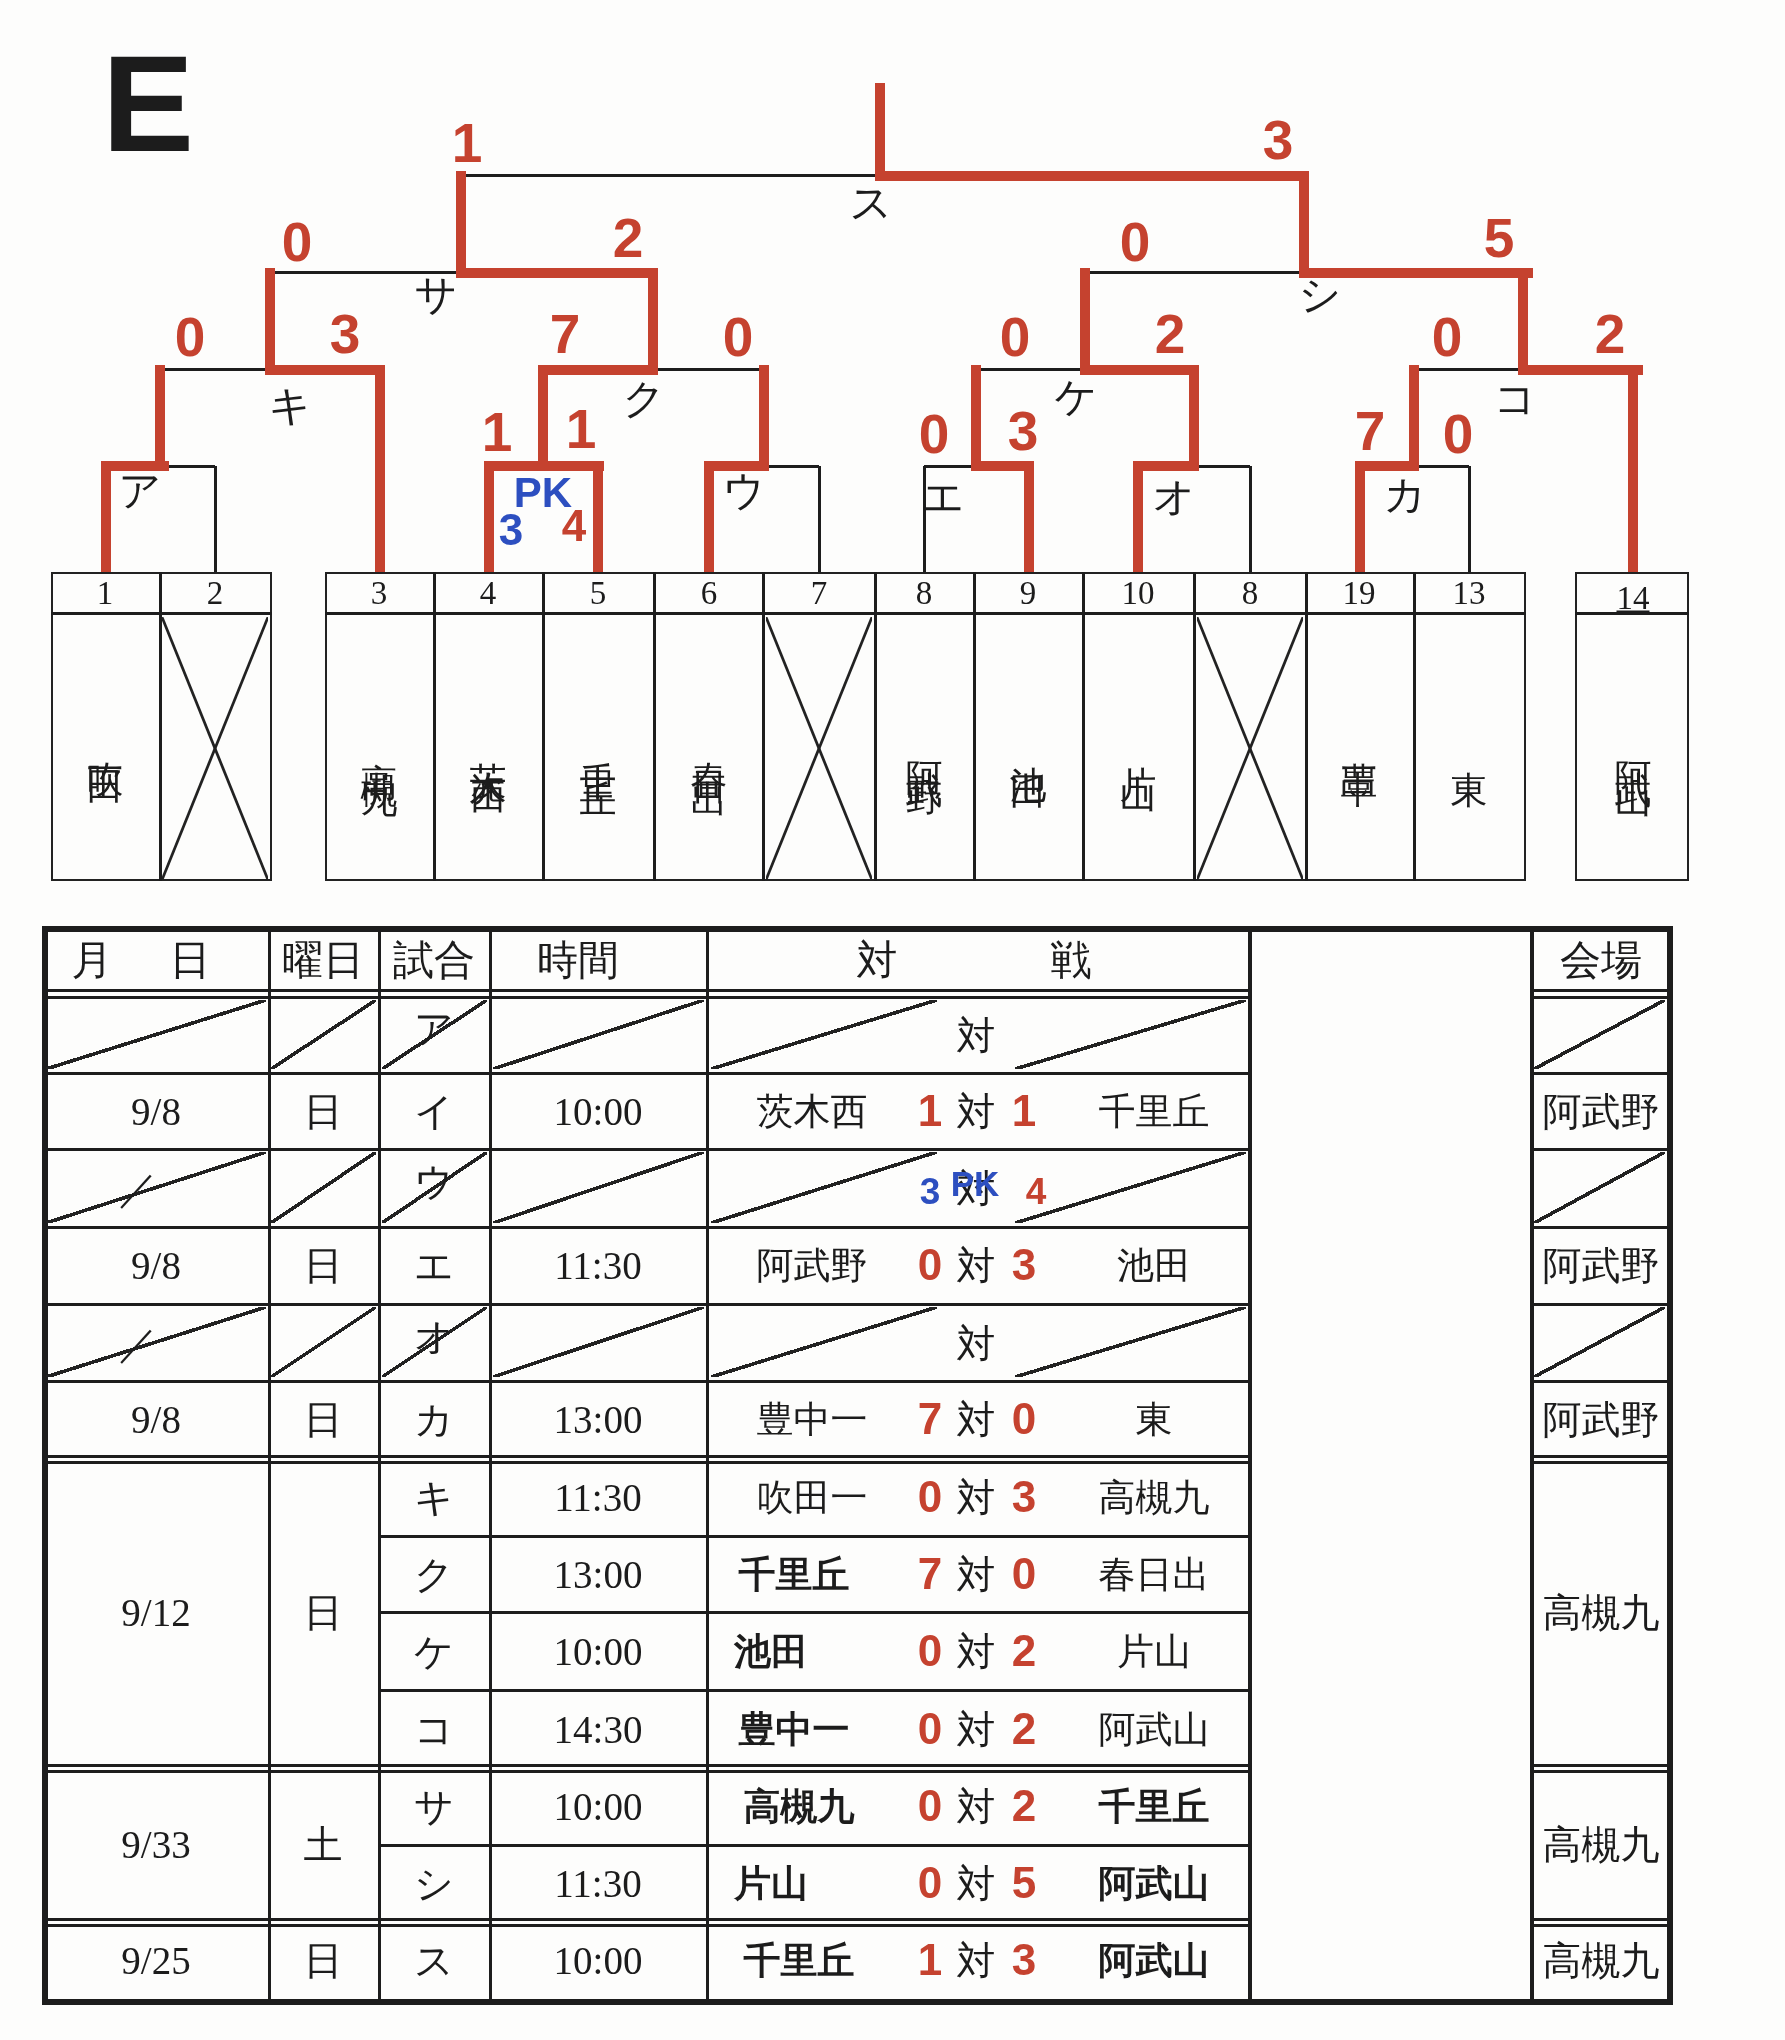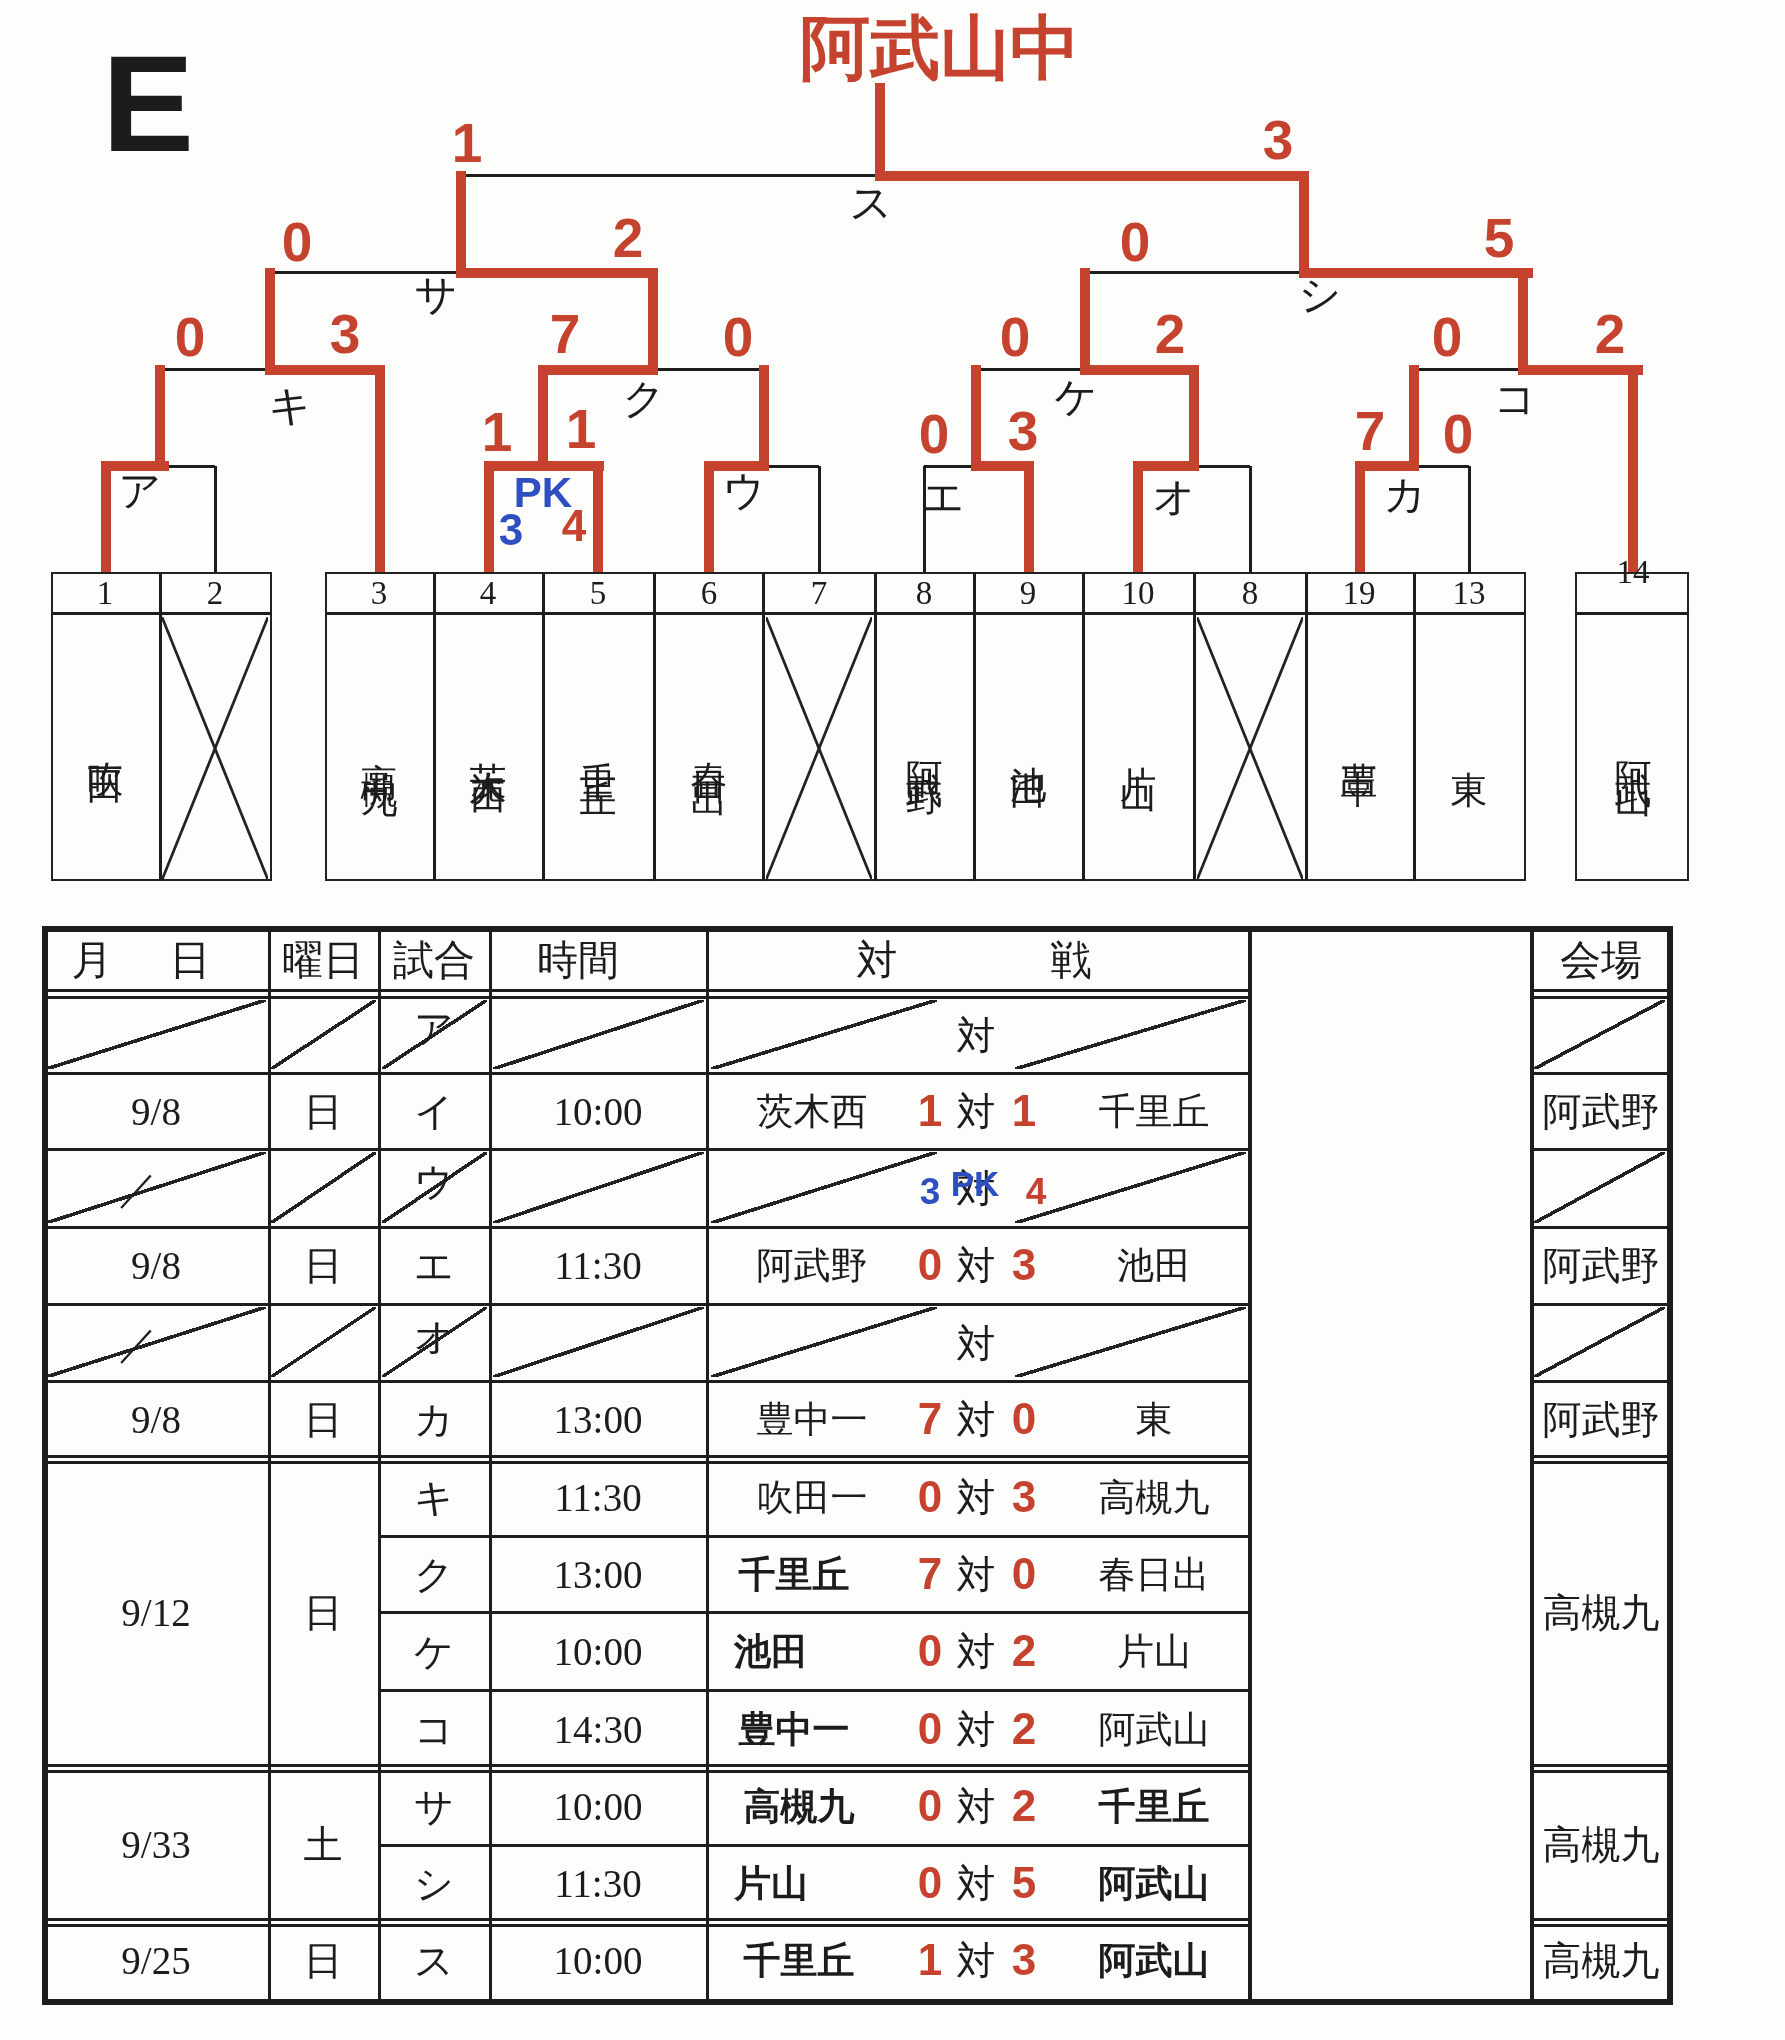--- a/index.html
+++ b/index.html
@@ -25,21 +25,20 @@
         linear-gradient(to bottom right, transparent 0, transparent calc(50% - 1.8px),
         #222 calc(50% - 1.8px), #222 calc(50% + 1.8px), transparent calc(50% + 1.8px));}
   svg{position:absolute;}
 </style>
 </head>
 <body>
 
 <div id="sheet">
 
   <div class="t sans" style="left:148px;top:103px;font-size:138px;font-weight:bold;">E</div>
-  <div class="t sans" style="left:940px;top:48px;font-size:70px;font-weight:bold;color:#c5422f;">阿武山中</div>
 
   <div class="ln" style="left:105px;top:465px;width:110px;height:2.8px;"></div>
   <div class="ln" style="left:488px;top:465px;width:110px;height:2.8px;"></div>
   <div class="ln" style="left:709px;top:465px;width:110px;height:2.8px;"></div>
   <div class="ln" style="left:924px;top:465px;width:104px;height:2.8px;"></div>
   <div class="ln" style="left:1138px;top:465px;width:112px;height:2.8px;"></div>
   <div class="ln" style="left:1359px;top:465px;width:110px;height:2.8px;"></div>
 
   <div class="ln" style="left:160px;top:368px;width:220px;height:2.8px;"></div>
   <div class="ln" style="left:543px;top:368px;width:221px;height:2.8px;"></div>
@@ -180,21 +179,21 @@
   <div class="t slotnum" style="left:488px;top:593px;">4</div>
   <div class="t slotnum" style="left:598px;top:593px;">5</div>
   <div class="t slotnum" style="left:709px;top:593px;">6</div>
   <div class="t slotnum" style="left:819px;top:593px;">7</div>
   <div class="t slotnum" style="left:924px;top:593px;">8</div>
   <div class="t slotnum" style="left:1028px;top:593px;">9</div>
   <div class="t slotnum" style="left:1138px;top:593px;">10</div>
   <div class="t slotnum" style="left:1250px;top:593px;">8</div>
   <div class="t slotnum" style="left:1359px;top:593px;">19</div>
   <div class="t slotnum" style="left:1469px;top:593px;">13</div>
-  <div class="t slotnum" style="left:1633px;top:572px;">14</div>
+  <div class="t slotnum" style="left:1633px;top:598px;text-decoration:underline;">14</div>
 
   <div class="vname" style="left:105px;top:746px;">吹田一</div>
   <div class="vname" style="left:379px;top:746px;">高槻九</div>
   <div class="vname" style="left:488px;top:746px;">茨木西</div>
   <div class="vname" style="left:598px;top:746px;">千里丘</div>
   <div class="vname" style="left:709px;top:746px;">春日出</div>
   <div class="vname" style="left:924px;top:746px;">阿武野</div>
   <div class="vname" style="left:1028px;top:746px;">池田</div>
   <div class="vname" style="left:1138px;top:746px;">片山</div>
   <div class="vname" style="left:1359px;top:746px;">豊中一</div>

